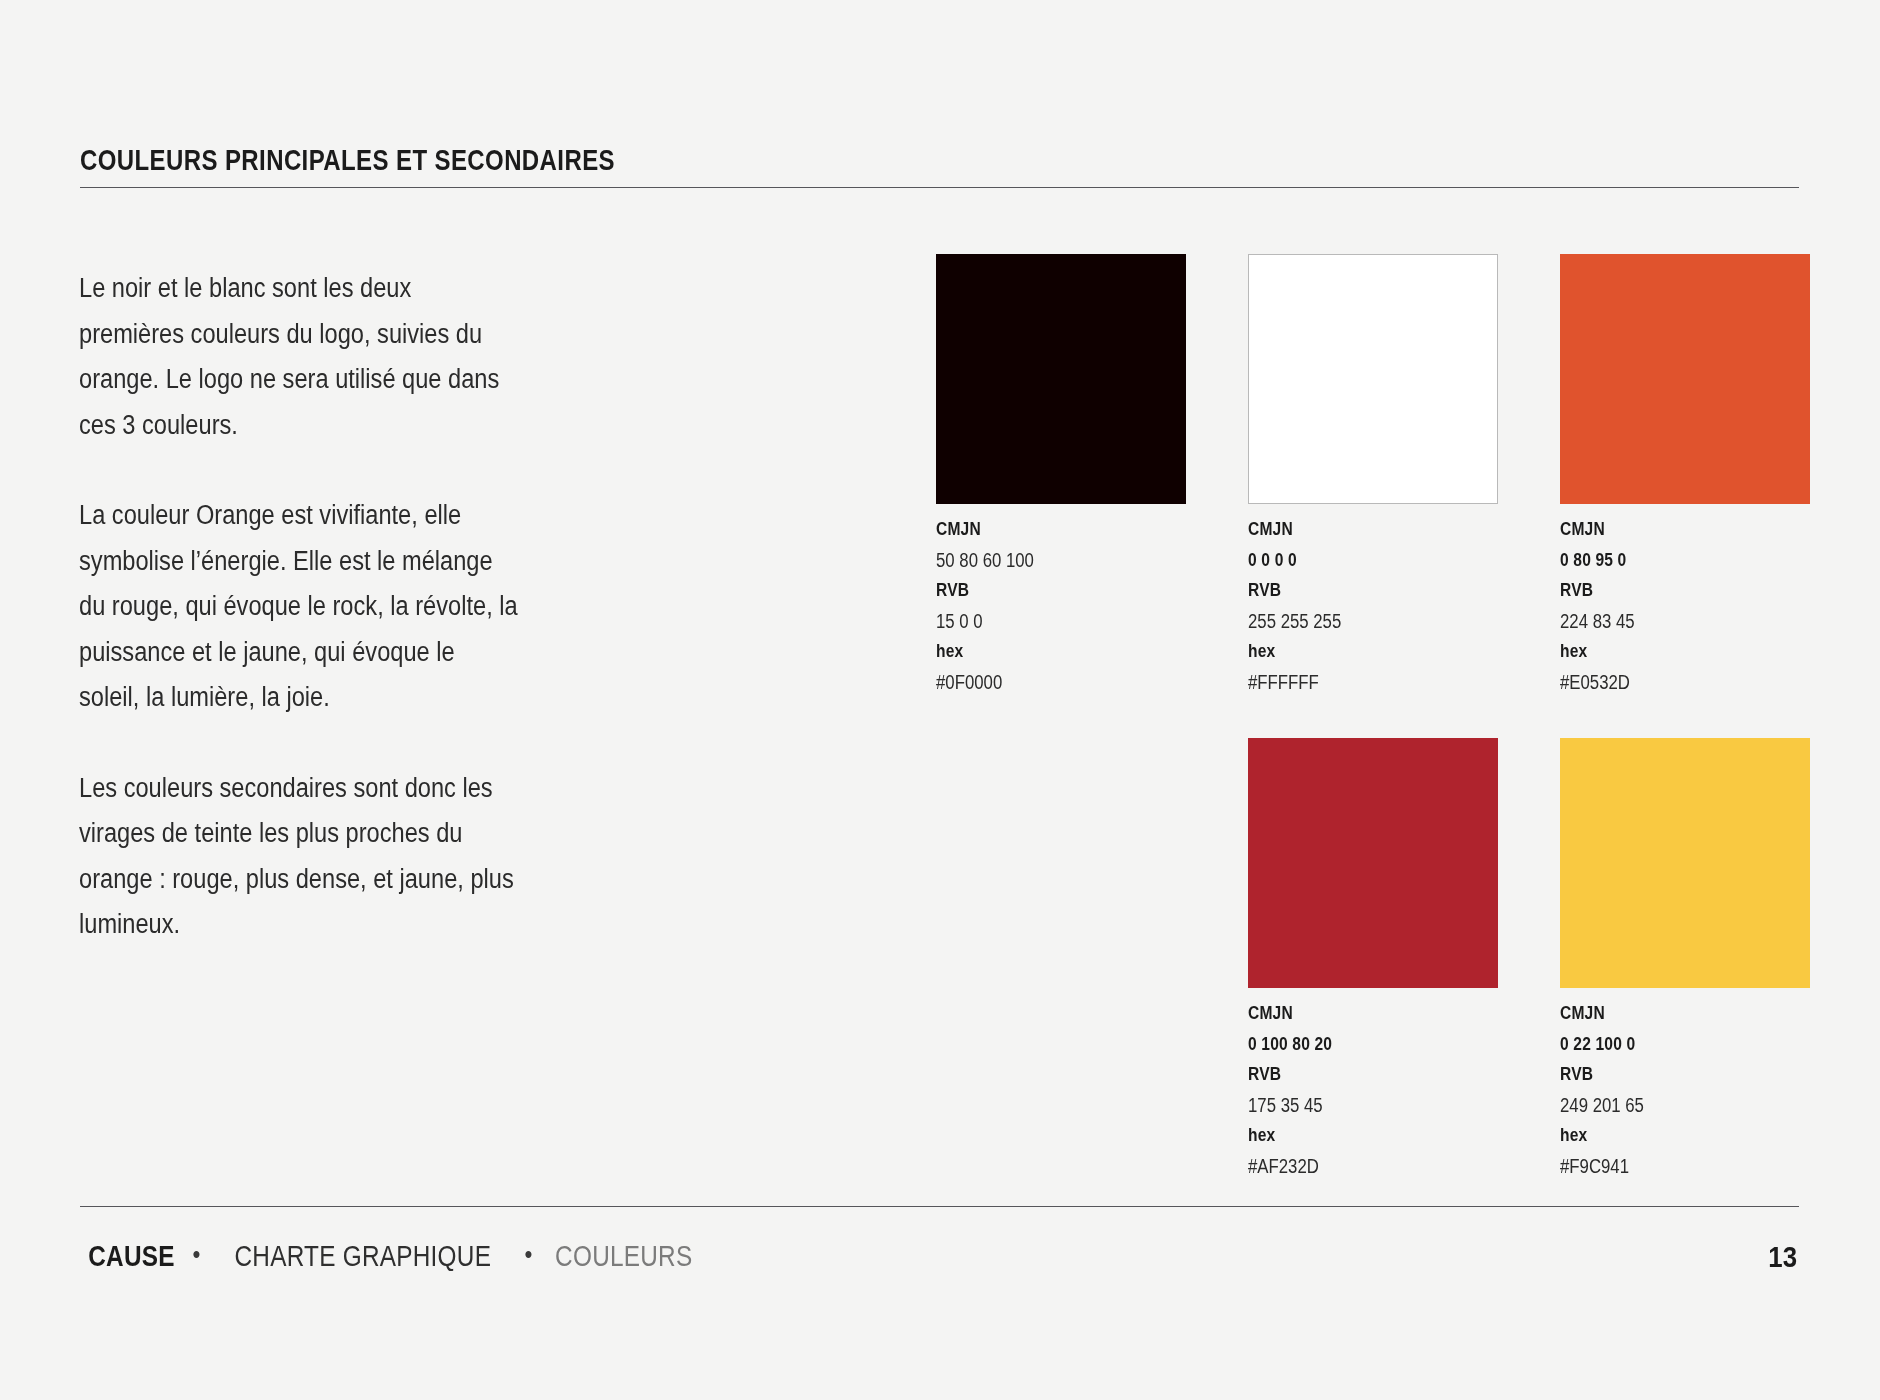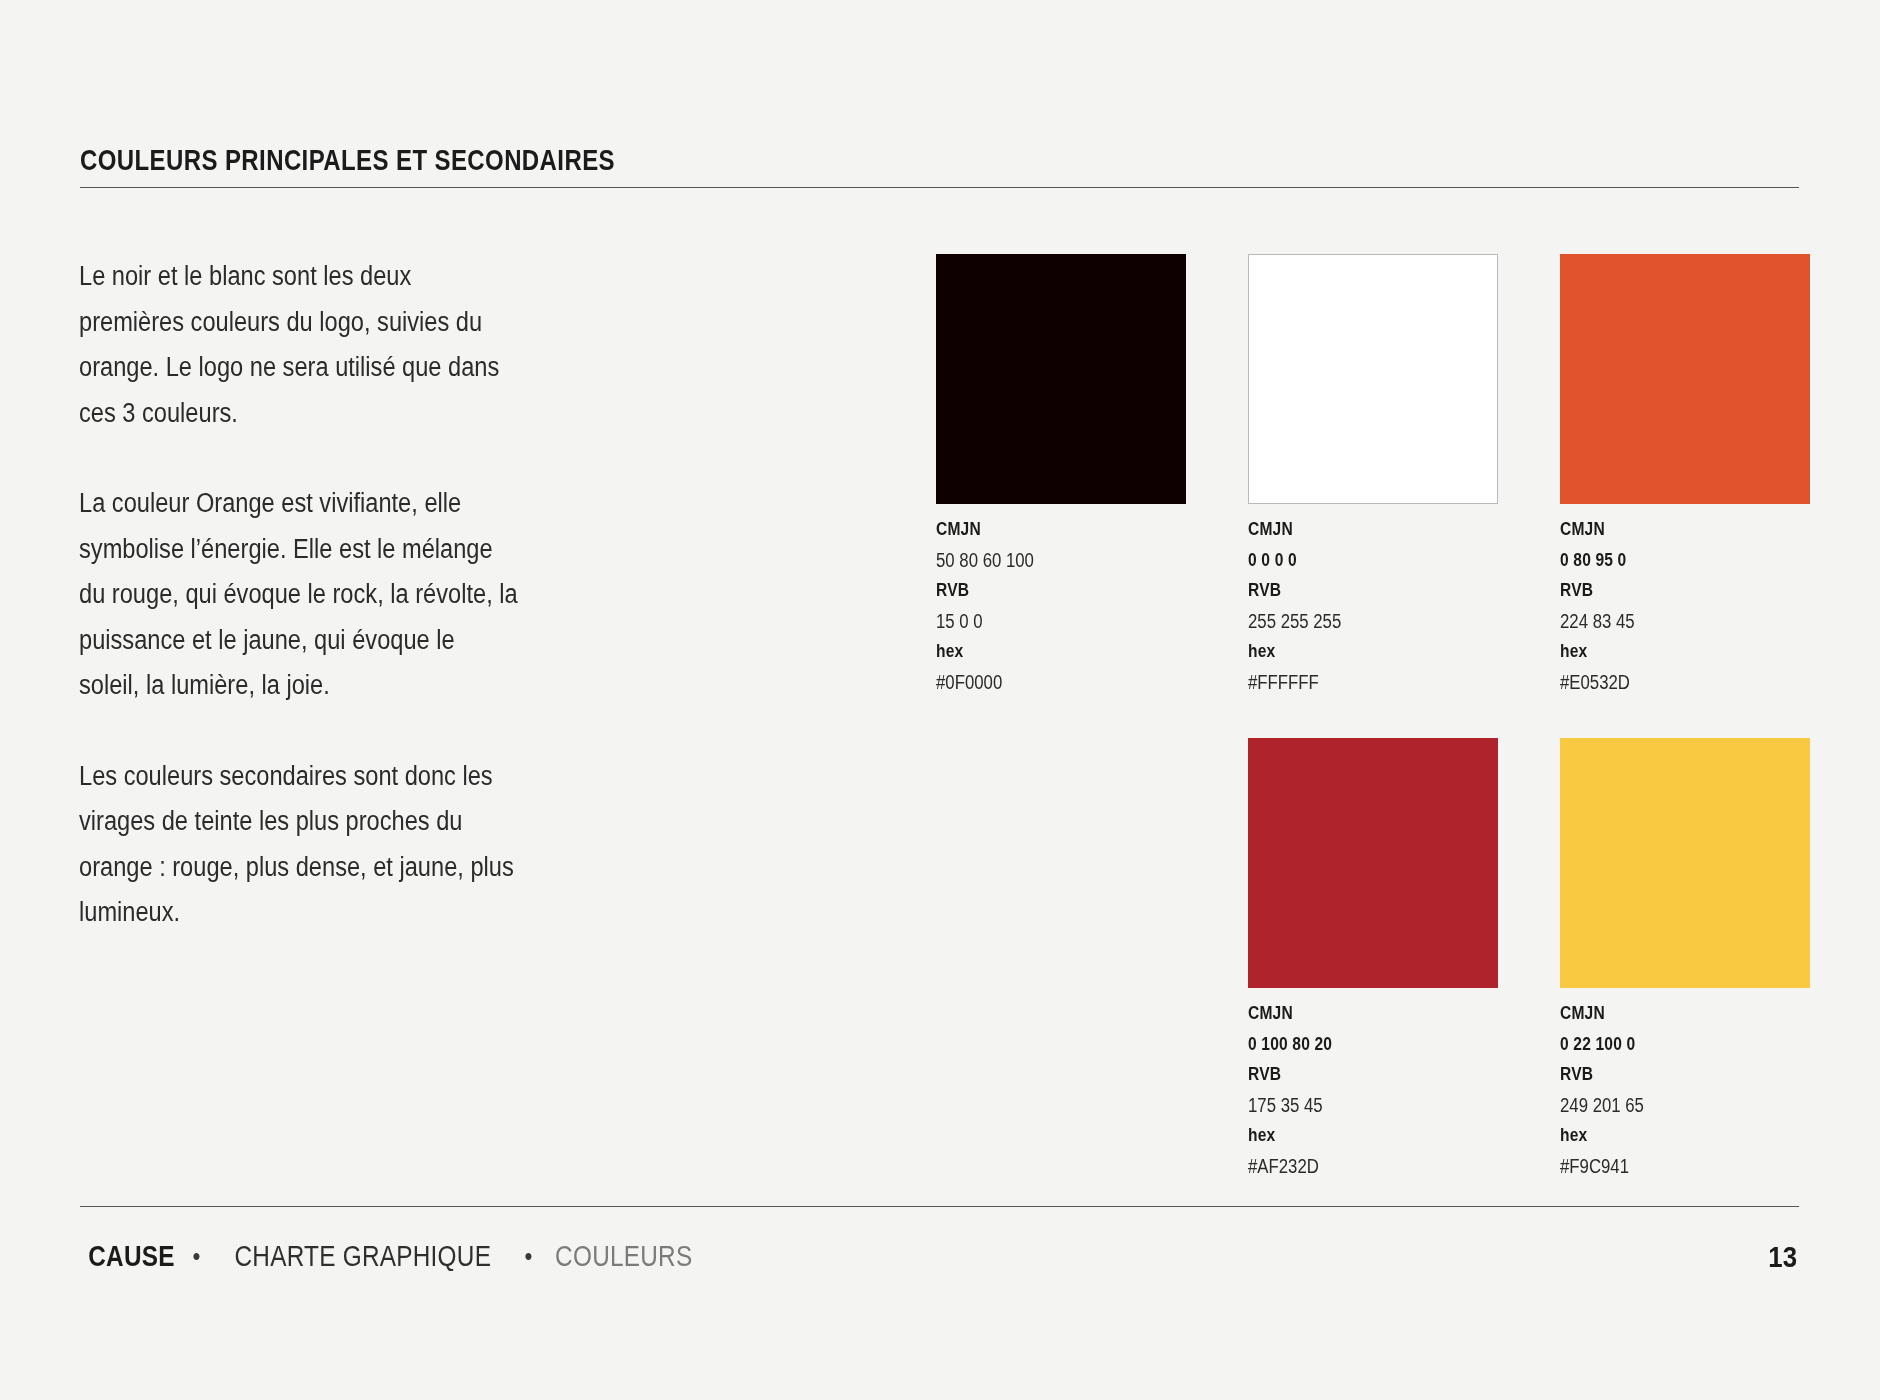--- a/index.html
+++ b/index.html
@@ -41,21 +41,21 @@
     top: 187px;
     width: 1719px;
     height: 1px;
     background: #56565a;
   }
 
   
   .text-col {
     position: absolute;
     left: 79px;
-    top: 254px;
+    top: 266px;
     width: 440px;
   }
   .para {
     font-size: 27px;
     line-height: 45.5px;
     color: #2b2b2b;
     font-weight: 300;
     transform: scaleX(0.875);
     transform-origin: left top;
     width: 502px;
@@ -140,21 +140,21 @@
     left: 80px;
     top: 1240px;
     width: 1719px;
     height: 40px;
   }
   .footer-left {
     position: absolute;
     left: 0;
     top: 0;
     display: flex;
-    align-items: center;
+    align-items: flex-start;
     white-space: nowrap;
   }
   .f-brand {
     font-size: 29px;
     font-weight: 700;
     color: #1b1b1b;
     letter-spacing: 0.3px;
     transform: scaleX(0.84);
     transform-origin: left baseline;
   }

